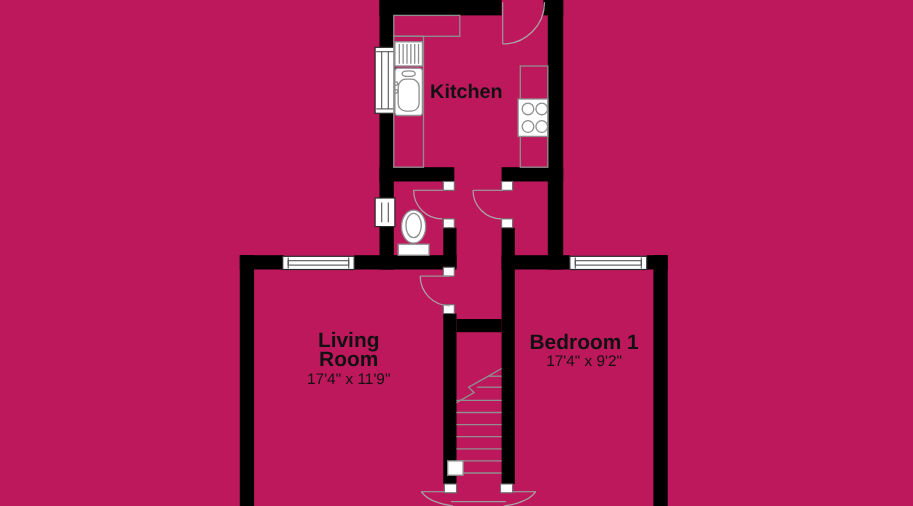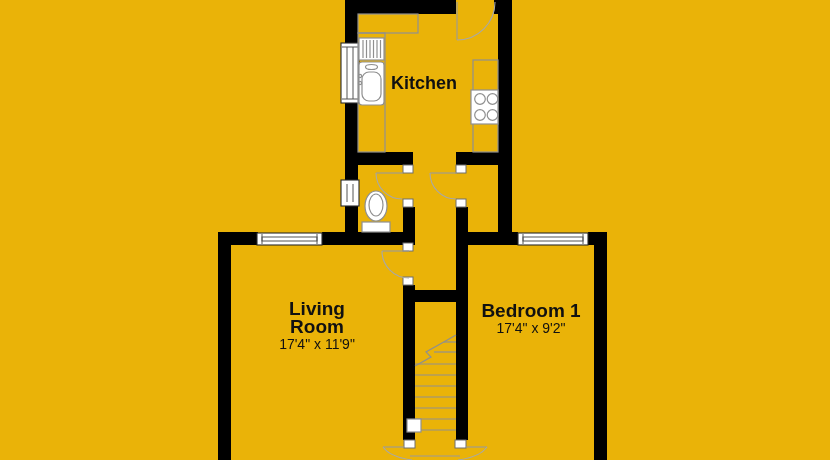--- a/index.html
+++ b/index.html
@@ -1,19 +1,19 @@
 <!DOCTYPE html>
 <html><head>
 <meta charset="utf-8">
 <style>
   html,body { margin:0; padding:0; background:#ffffff; }
   .canvas {
     position:relative;
     width:830px; height:460px;
-    background:#eab308;
+    background:#be185d;
     overflow:hidden;
     font-family:"Liberation Sans", sans-serif;
   }
   svg { display:block; }
   .wall   { fill:#000000; stroke:none; }
   .fx     { fill:none; stroke:#8f8f8f; stroke-width:1.2; }
   .fxw    { fill:#ffffff; stroke:#8f8f8f; stroke-width:1.2; }
   .arc    { fill:none; stroke:#a8a8a8; stroke-width:1.1; }
   .leaf   { fill:none; stroke:#9a9a9a; stroke-width:1.1; }
   .jamb   { fill:#ffffff; stroke:#6e6e6e; stroke-width:1; }

